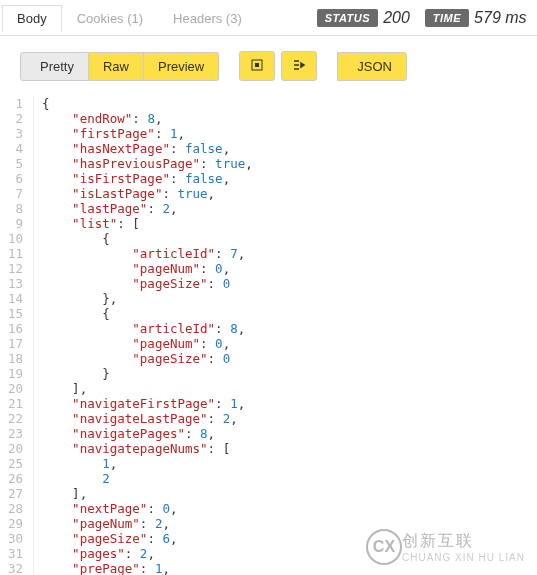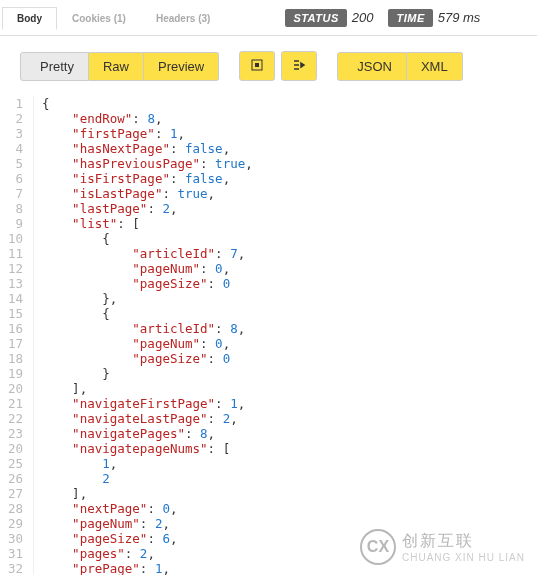--- a/index.html
+++ b/index.html
@@ -1,24 +1,24 @@
 <!DOCTYPE html>
 <html><head>
   <meta charset="utf-8">
   <style>
     * { box-sizing: border-box; margin: 0; padding: 0; }
     body { font-family: Arial, sans-serif; font-size: 13px; background: #fff; width: 537px; height: 575px; overflow: hidden; position: relative; }
     
     .top-row { display: flex; align-items: center; border-bottom: 1px solid #ddd; height: 36px; padding-left: 2px; }
     .top-tabs { display: flex; }
-    .top-tab { padding: 5px 14px; color: #aaa; font-weight: bold; font-size: 10px; cursor: pointer; border: 1px solid transparent; border-bottom: none; }
+    .top-tab { padding: 5px 14px; color: #aaa; font-weight: normal; font-size: 13px; cursor: pointer; border: 1px solid transparent; border-bottom: none; }
     .top-tab.active { color: #333; border: 1px solid #ddd; border-bottom: 1px solid #fff; background: #fff; margin-bottom: -1px; }
     .status-area { margin-left: 60px; display: flex; align-items: center; gap: 5px; font-style: italic; }
     .badge { background: #6a6a6a; color: #fff; font-size: 11px; font-weight: bold; padding: 3px 8px; border-radius: 2px; letter-spacing: 0.5px; }
-    .badge-value { color: #333; font-size: 13px; font-weight: normal; margin-right: 10px; }
+    .badge-value { color: #333; font-size: 16px; font-weight: normal; margin-right: 10px; }
     
     .toolbar { display: flex; align-items: center; padding: 15px 20px; gap: 6px; }
     .btn-group { display: flex; }
     .btn { padding: 6px 14px; border: 1px solid #ccc; background: #fde047; color: #333; font-size: 13px; cursor: pointer; display: flex; align-items: center; justify-content: center; }
     .btn-group .btn:not(:first-child) { border-left: none; }
     .btn-group .btn:first-child { border-radius: 3px 0 0 3px; padding-left: 19px; }
     .btn-group .btn:last-child { border-radius: 0 3px 3px 0; }
     .btn.active { background: #eaeaea; }
     .btn-single { border-radius: 3px; width: 36px; height: 30px; }
     .spacer { width: 8px; }
@@ -27,21 +27,21 @@
     .gutter { text-align: right; color: #bbb; padding-right: 10px; user-select: none; border-right: 1px solid #eee; min-width: 28px; }
     .gutter div { height: 15px; }
     .code { padding-left: 8px; white-space: pre; }
     .code div { height: 15px; }
     
     .p { color: #333; } 
     .k { color: #b22; } 
     .n { color: #27c; } 
     .tb { color: #27c; }
     
-    .watermark { position: absolute; right: 12px; bottom: 10px; display: flex; align-items: center; gap: 6px; opacity: 0.6; }
+    .watermark { position: absolute; right: 12px; bottom: 10px; display: flex; align-items: center; opacity: 0.6; }
     .watermark-logo { width: 36px; height: 36px; border: 2px solid #888; border-radius: 50%; display: flex; align-items: center; justify-content: center; font-weight: bold; color: #888; font-size: 16px; }
     .watermark-text { font-size: 16px; color: #888; letter-spacing: 2px; }
     .watermark-sub { font-size: 10px; color: #aaa; letter-spacing: 1px; }
     .wm-col { display: flex; flex-direction: column; align-items: flex-start; justify-content: flex-end; }
   </style>
 </head>
 <body>
 
 <div class="top-row">
   <div class="top-tabs">
@@ -75,21 +75,20 @@
   <button class="btn btn-single">
     <span>
       <svg width="14" height="14" viewBox="0 0 14 14">
           <path d="M2 3h5M2 7h5M2 11h5M9 5l3 2-3 2z" stroke="#333" stroke-width="1.5" fill="#333"></path>
         </svg>
     </span>
   </button>
   <div class="spacer"></div>
   <div class="btn-group">
     <button class="btn">JSON</button>
-    <button class="btn">XML</button>
   </div>
 </div>
 
 <div class="code-area">
   <div class="gutter">
       <div>1</div>
       <div>2</div>
       <div>3</div>
       <div>4</div>
       <div>5</div>

